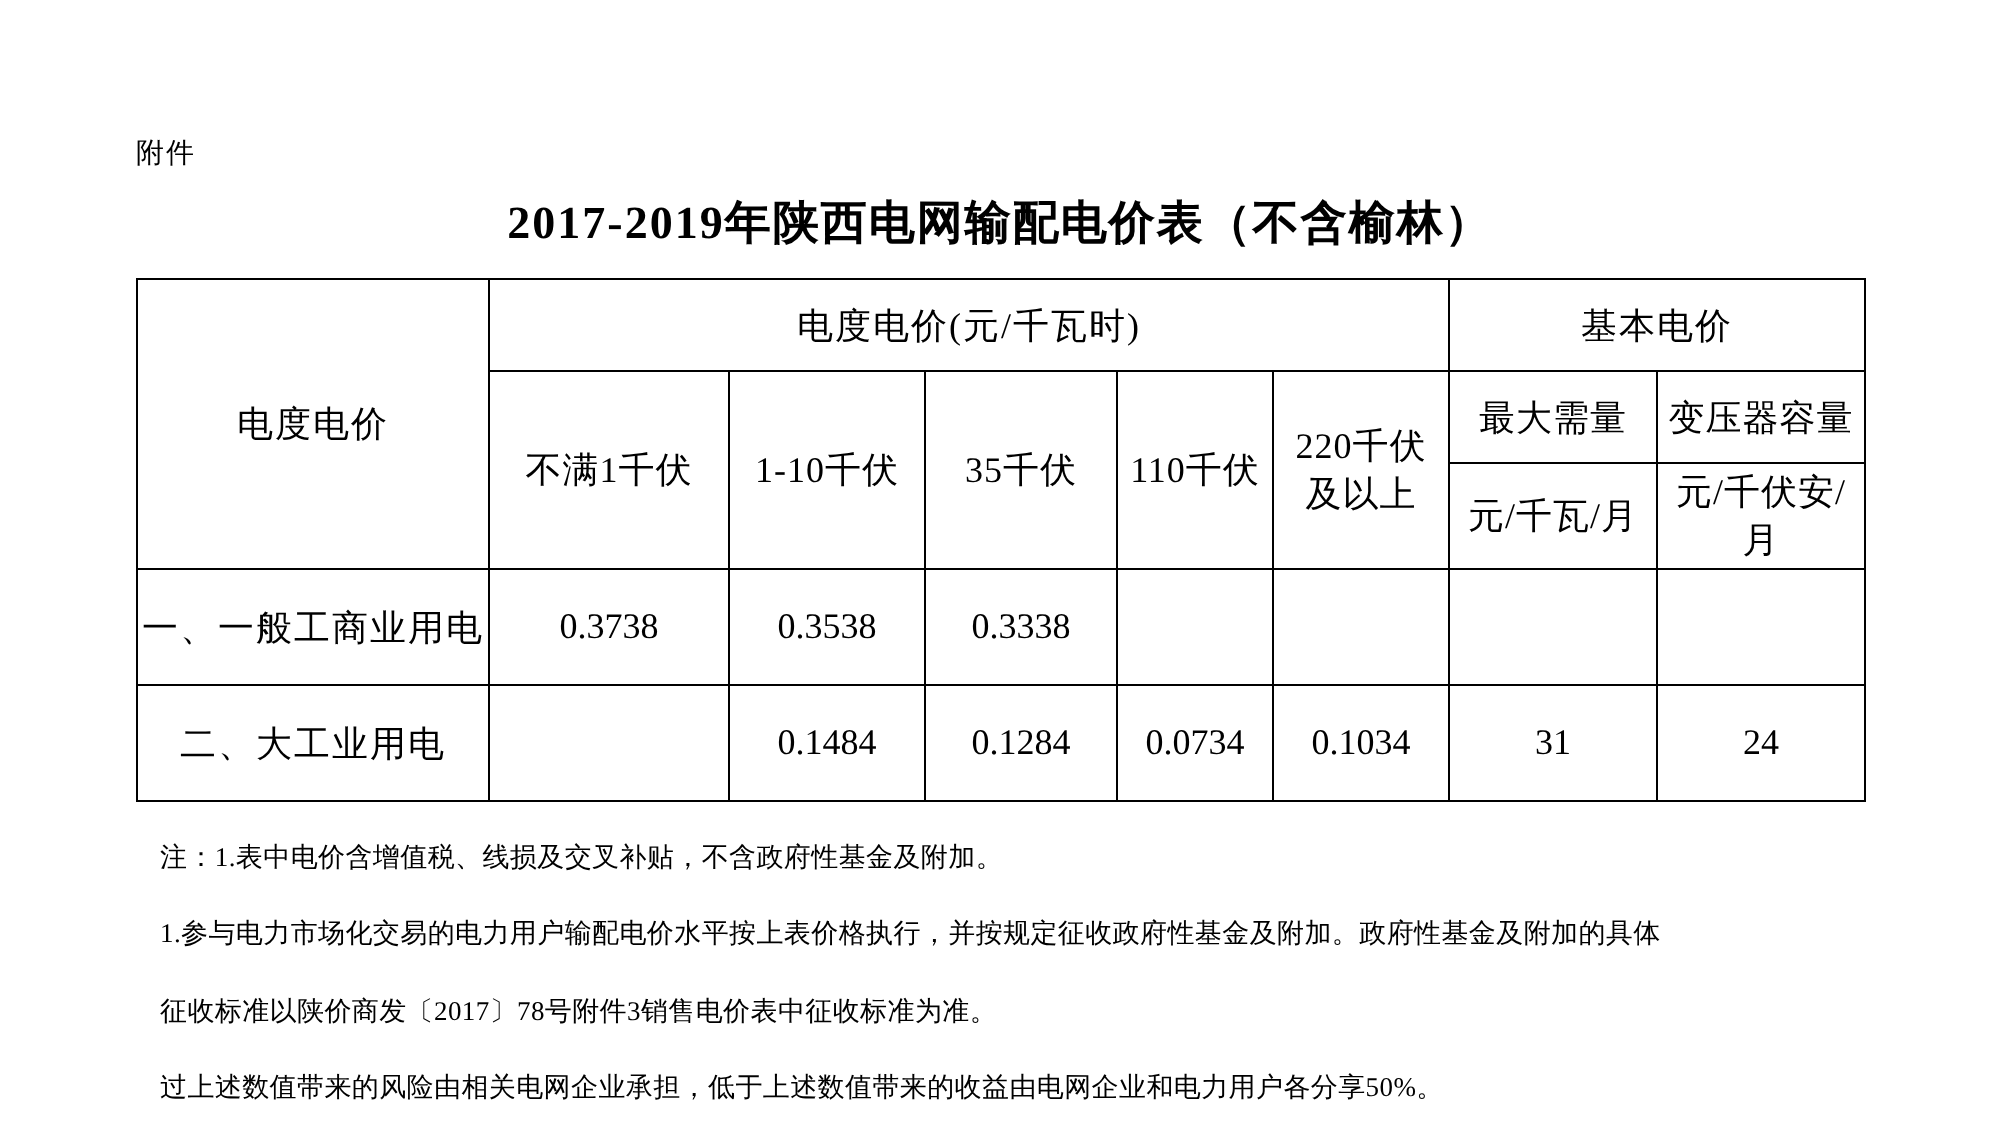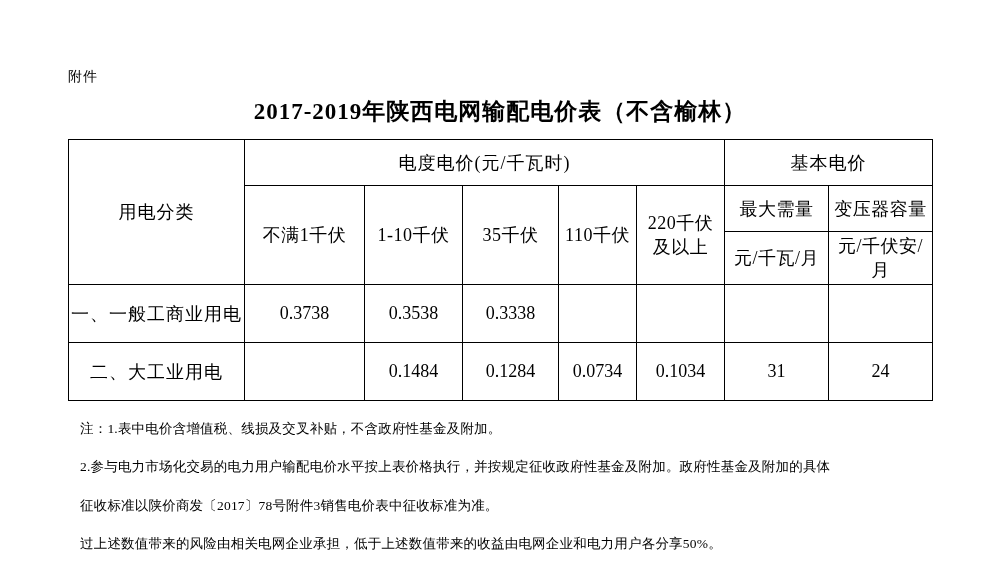--- a/index.html
+++ b/index.html
@@ -118,21 +118,21 @@
       <col style="width:120px">
       <col style="width:98px">
       <col style="width:96px">
       <col style="width:78px">
       <col style="width:88px">
       <col style="width:104px">
       <col style="width:104px">
     </colgroup>
     <tbody>
       <tr class="h-grp">
-        <td class="cat-head" rowspan="3">用电分类</td>
+        <td class="cat-head" rowspan="3">电度电价</td>
         <td class="grp-head" colspan="5">电度电价(元/千瓦时)</td>
         <td class="grp-head" colspan="2">基本电价</td>
       </tr>
       <tr class="h-sub">
         <td class="sub-head" rowspan="2">不满1千伏</td>
         <td class="sub-head" rowspan="2">1-10千伏</td>
         <td class="sub-head" rowspan="2">35千伏</td>
         <td class="sub-head" rowspan="2">110千伏</td>
         <td class="sub-head" rowspan="2">
           <div>220千伏</div>
@@ -163,18 +163,18 @@
         <td class="num">0.0734</td>
         <td class="num">0.1034</td>
         <td class="num">31</td>
         <td class="num">24</td>
       </tr>
     </tbody>
   </table>
 
   <div class="notes">
     <p>注：1.表中电价含增值税、线损及交叉补贴，不含政府性基金及附加。</p>
-    <p class="note-indent">2.参与电力市场化交易的电力用户输配电价水平按上表价格执行，并按规定征收政府性基金及附加。政府性基金及附加的具体</p>
+    <p class="note-indent">1.参与电力市场化交易的电力用户输配电价水平按上表价格执行，并按规定征收政府性基金及附加。政府性基金及附加的具体</p>
     <p>征收标准以陕价商发〔2017〕78号附件3销售电价表中征收标准为准。</p>
     <p>过上述数值带来的风险由相关电网企业承担，低于上述数值带来的收益由电网企业和电力用户各分享50%。</p>
   </div>
 
 </div>
 
 </body></html>

